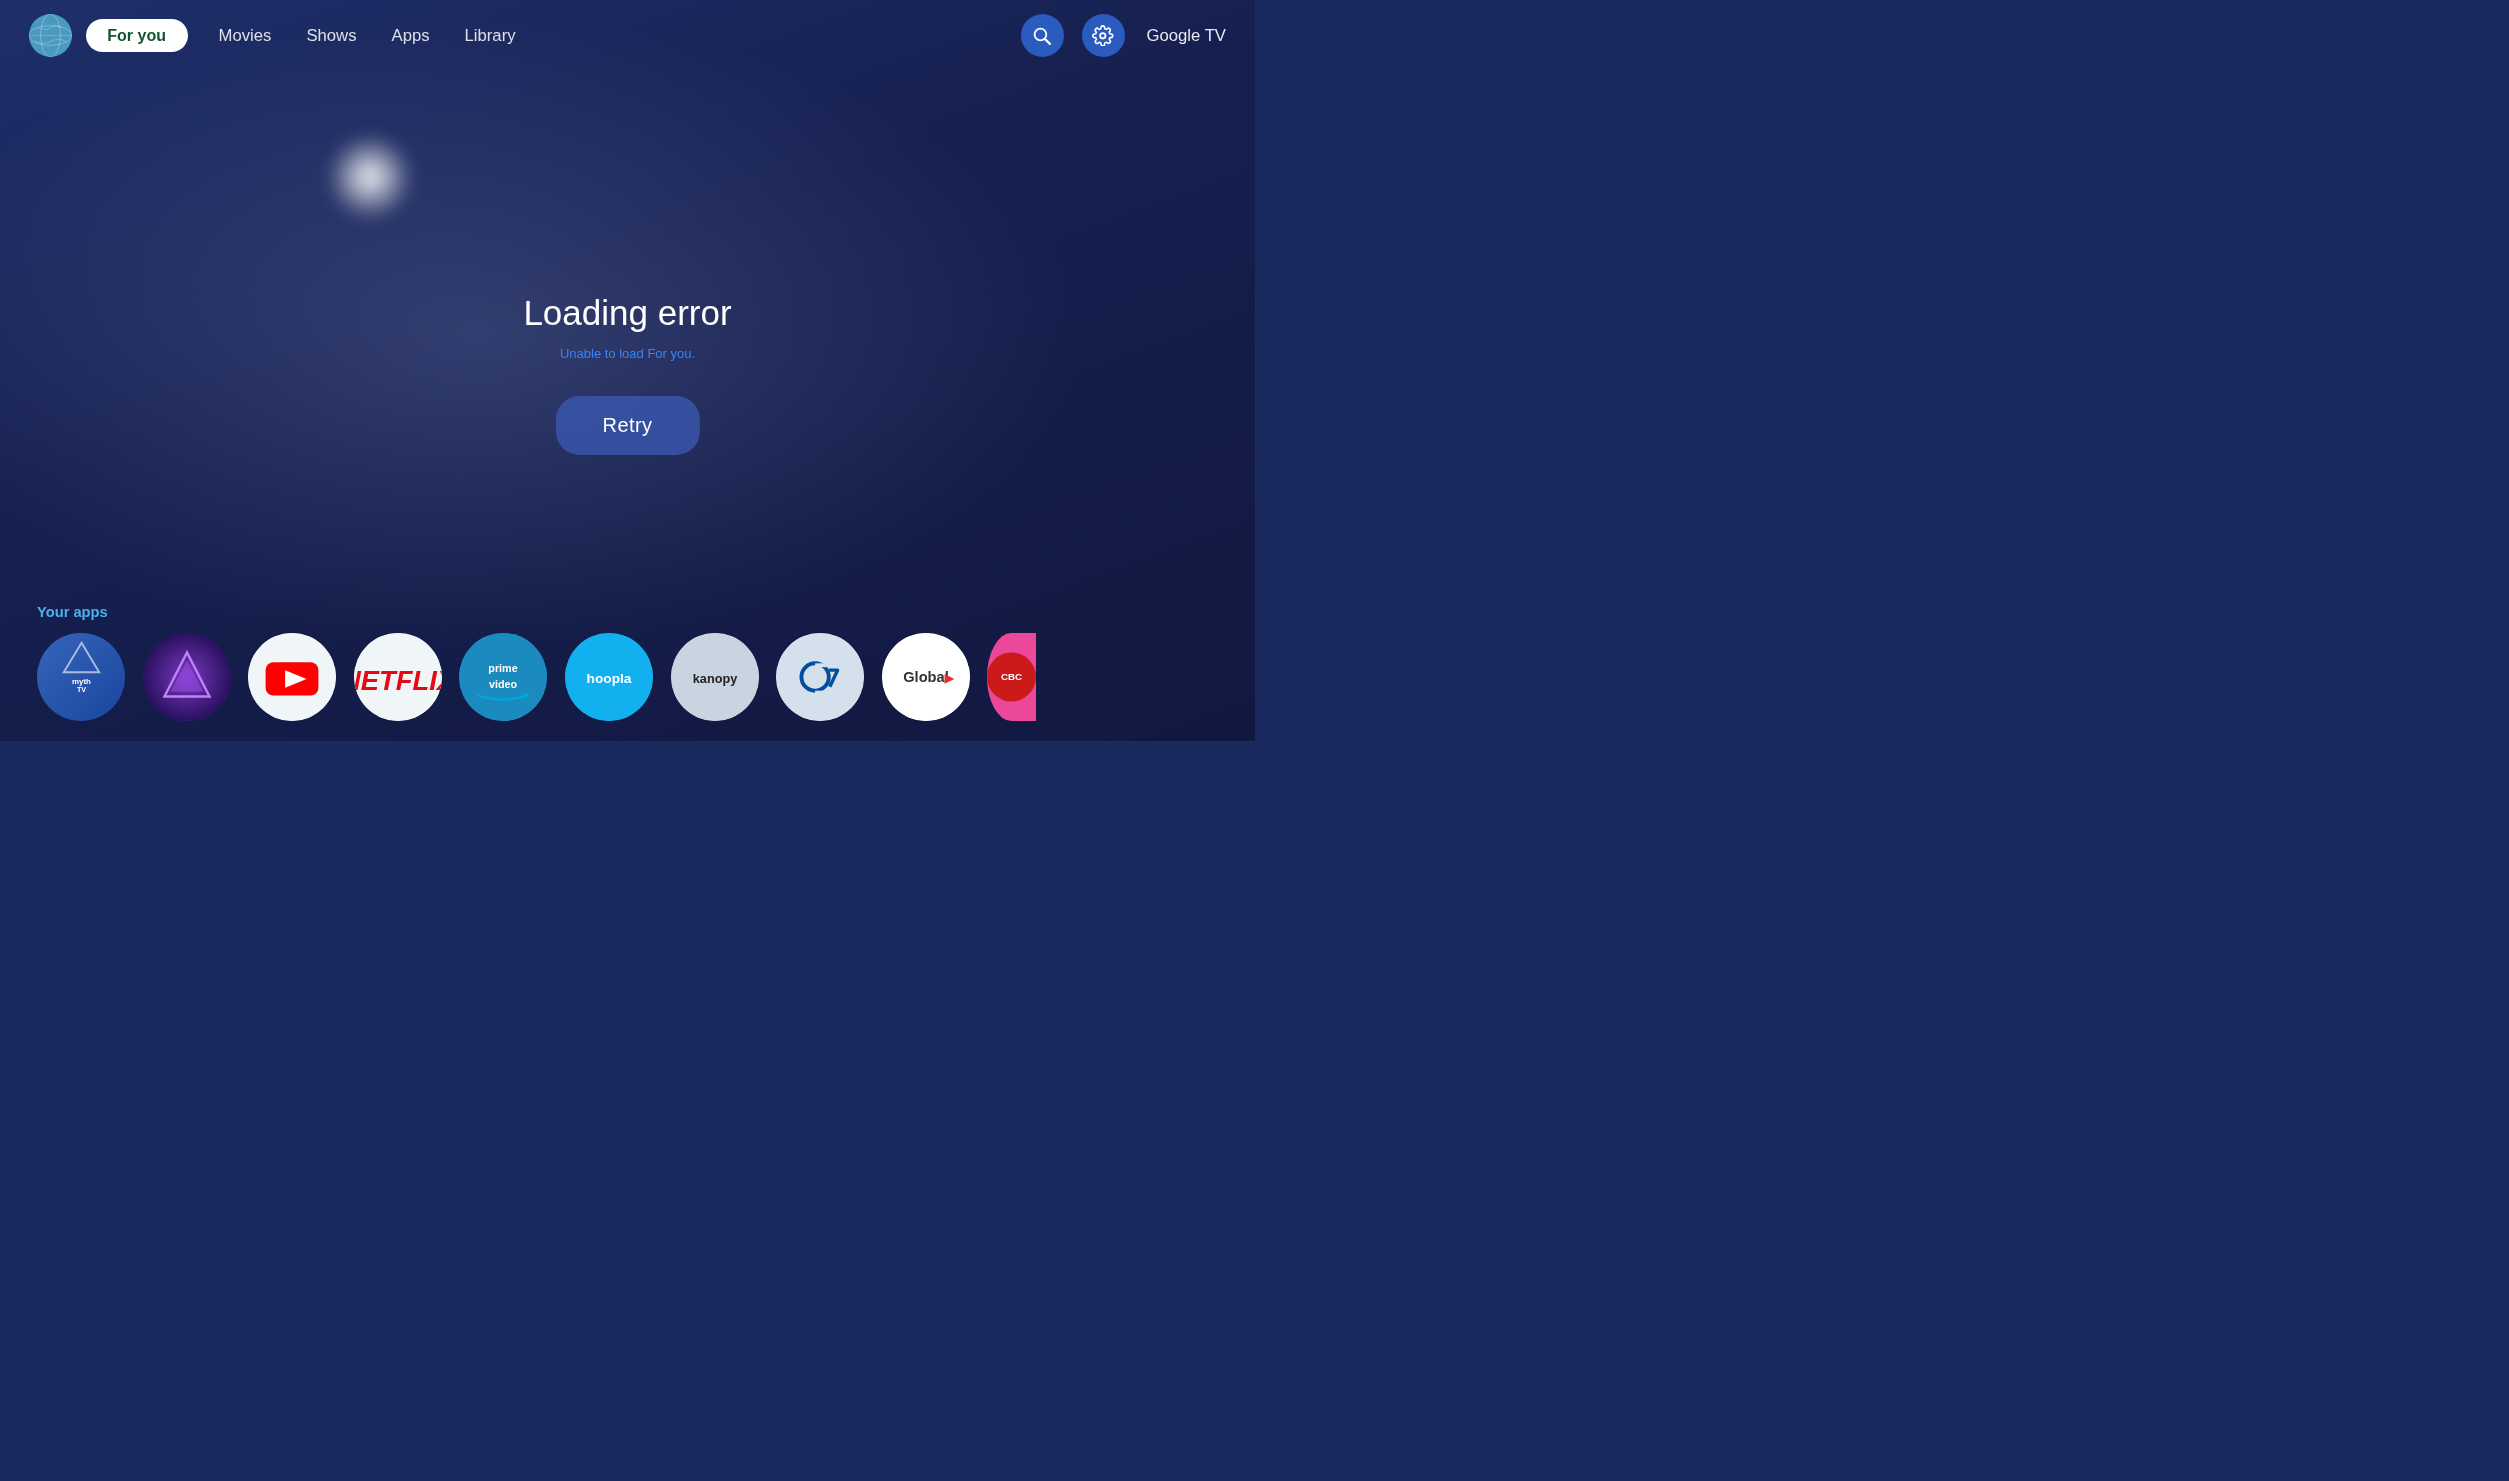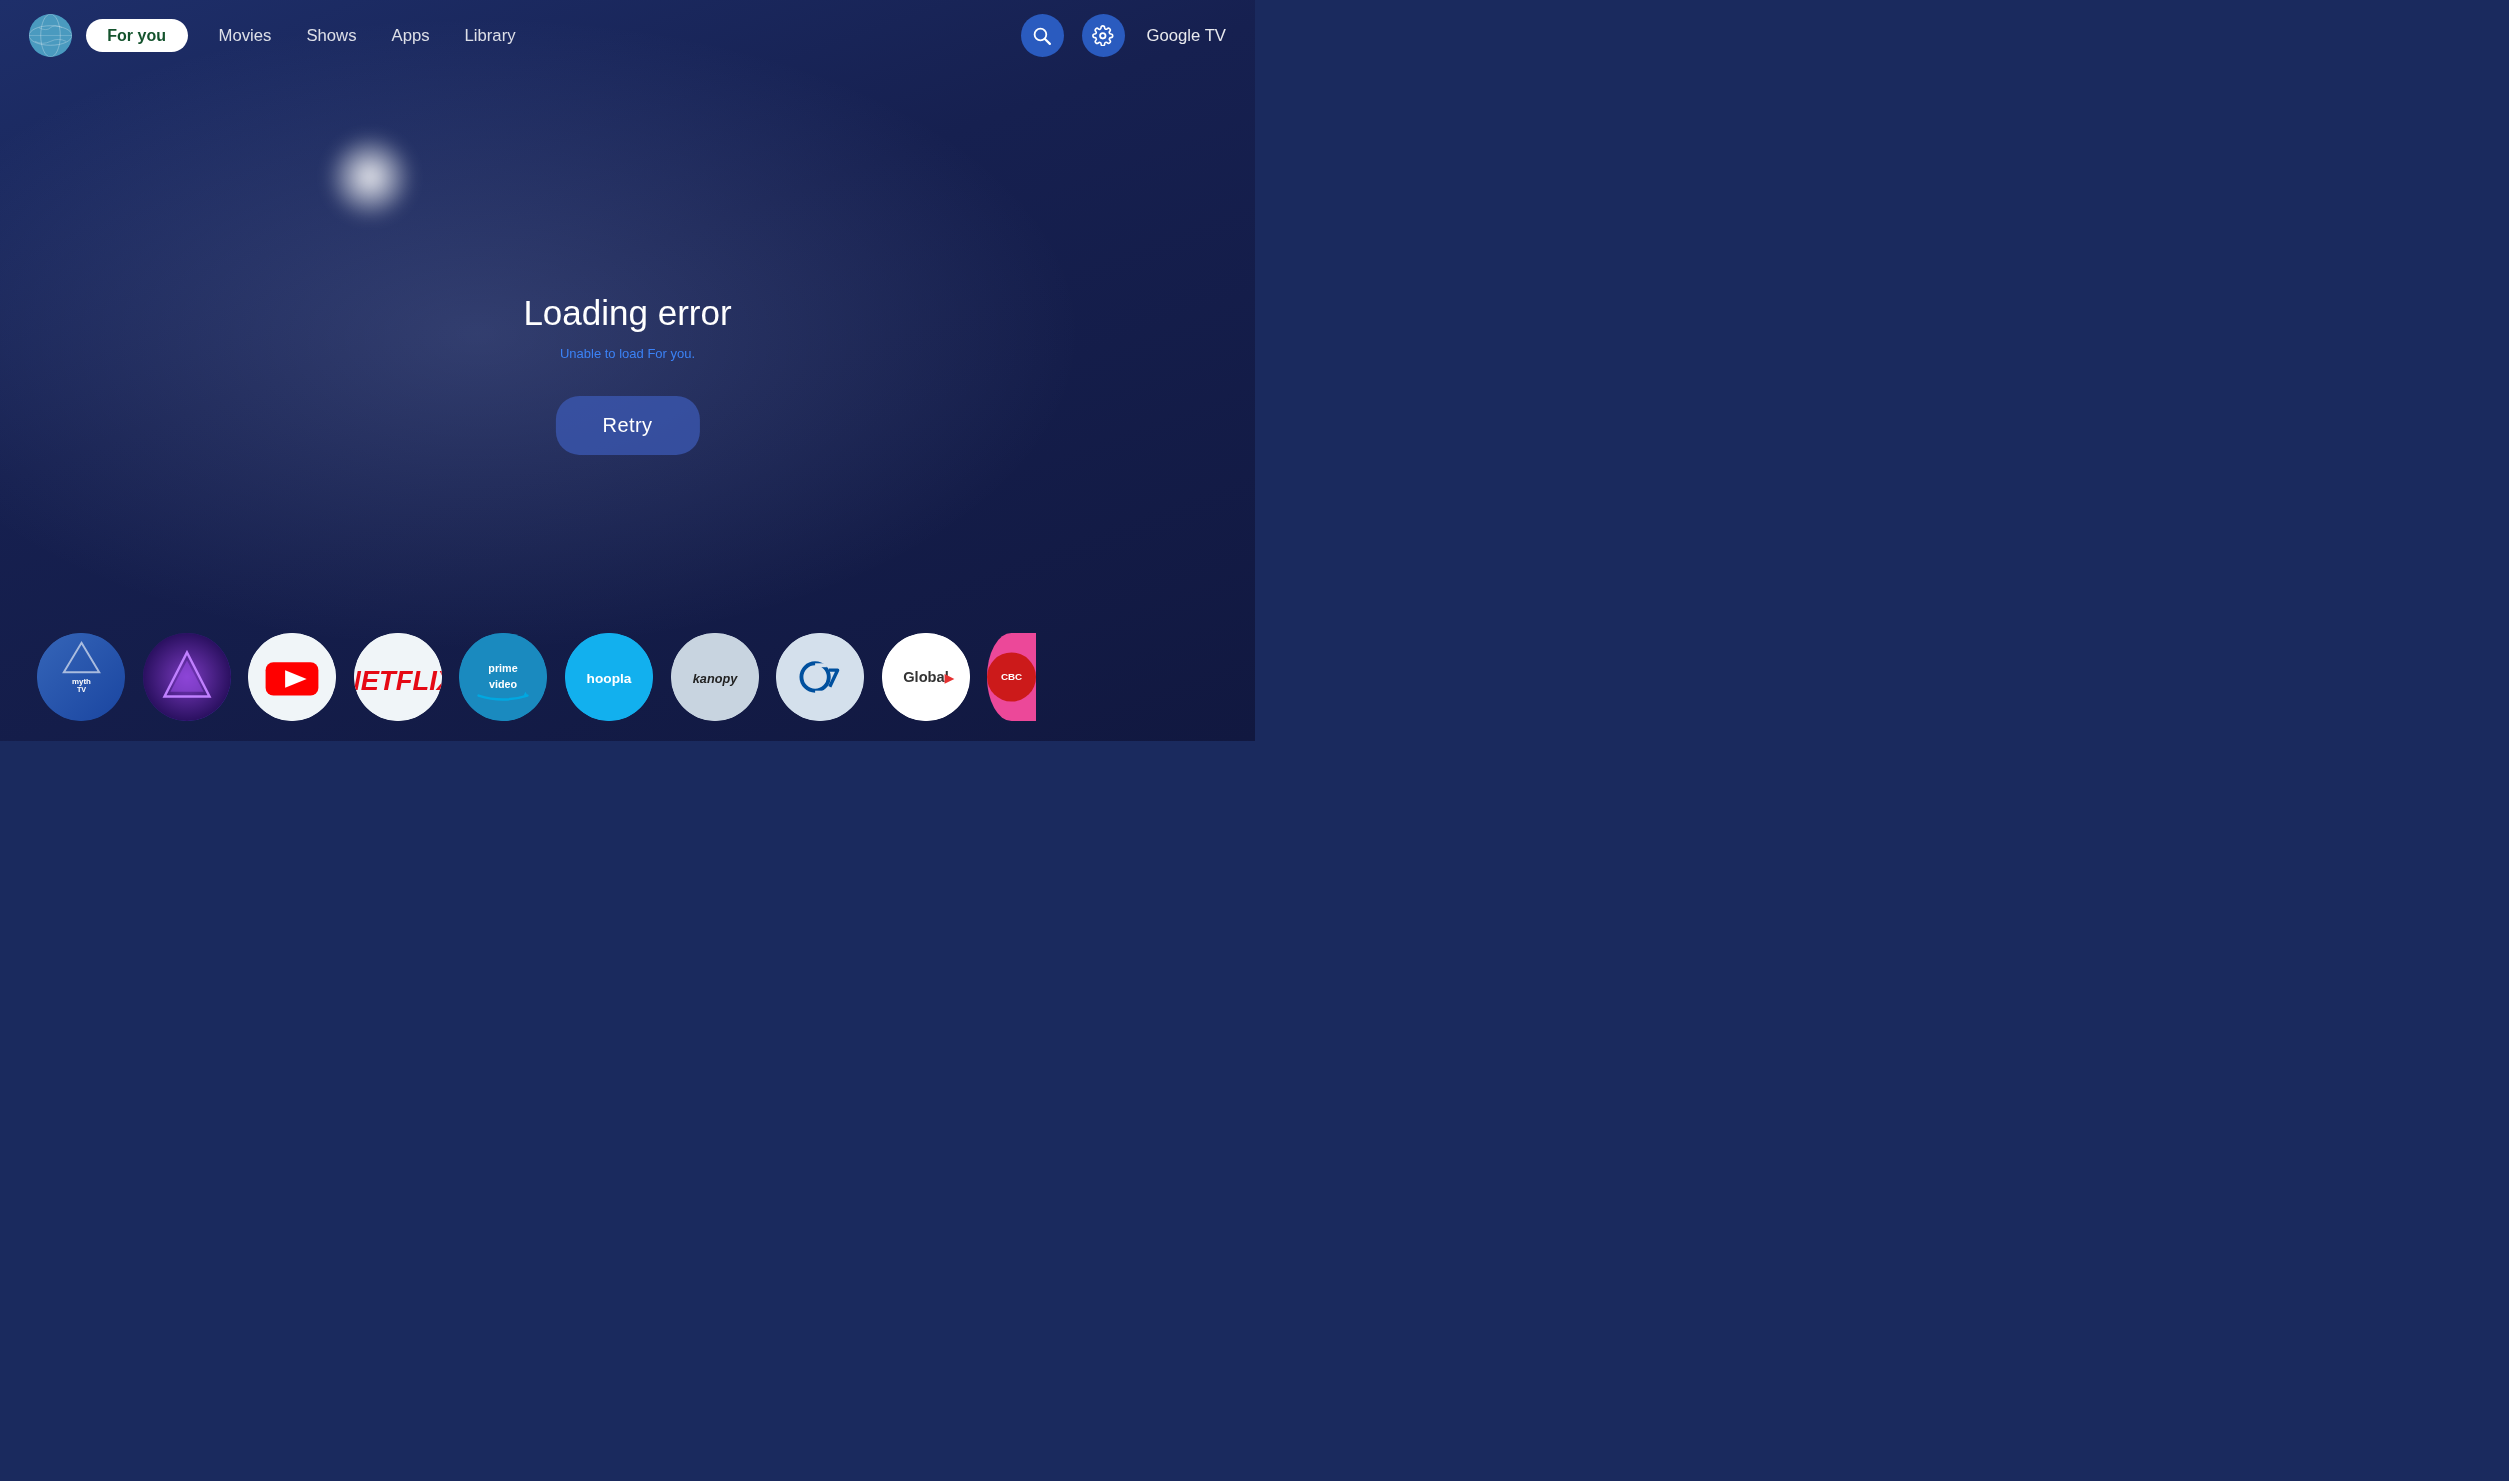--- a/index.html
+++ b/index.html
@@ -216,21 +216,20 @@
 
     
     .app-hoopla {
       background: #1aaeee;
       text-align: right;
     }
 
     
     .app-kanopy {
       background: #c8d4e0;
-      font-style: italic;
     }
 
     
     .app-ctv {
       background: #d4e0ec;
     }
 
     
     .app-global {
       background: white;
@@ -298,20 +297,21 @@
   </div>
 </nav>
 
 <div class="error-area">
   <h1 class="error-title">Loading error</h1>
   <p class="error-subtitle">Unable to load For you.</p>
   <button class="retry-btn">Retry</button>
 </div>
 
 <div class="apps-section">
+  <div class="apps-label">Your apps</div>
   <div class="apps-row">
 
     <div class="app-icon app-mythtv">
       <div class="mythtv-logo-bg">
         <svg viewBox="0 0 90 90" xmlns="http://www.w3.org/2000/svg" style="width:59px;height:59px">
           <polygon points="45,15 72,60 18,60" fill="none" stroke="rgba(255,255,255,0.6)" stroke-width="3"></polygon>
           <text x="45" y="78" text-anchor="middle" fill="white" font-size="12" font-weight="800">myth</text>
           <text x="45" y="90" text-anchor="middle" fill="white" font-size="11" font-weight="800">TV</text>
         </svg>
       </div>

